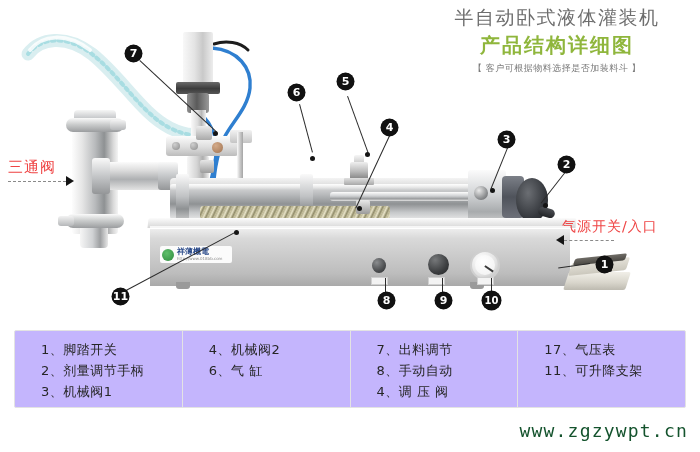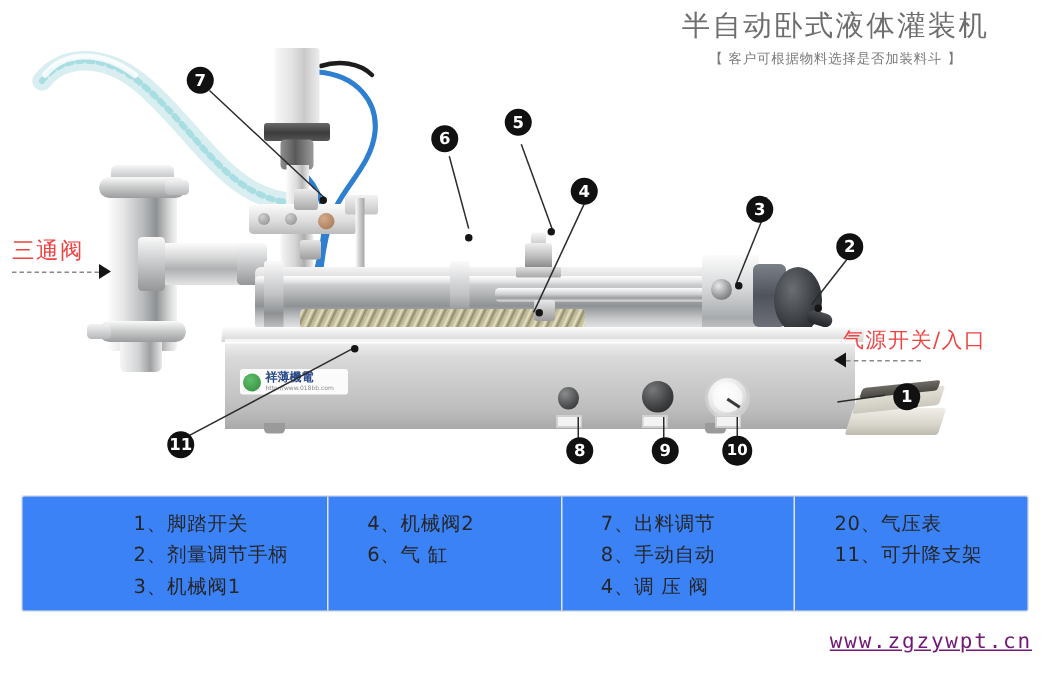--- a/index.html
+++ b/index.html
@@ -269,36 +269,35 @@
   .pedal-plate{
     position:absolute;left:574px;top:246px;width:52px;height:7px;
     background:linear-gradient(180deg,#6f6c66,#4a4843);
     transform:skew(-18deg,-6deg);border-radius:2px;
   }
 
   
   #legend{
     position:absolute;left:14px;top:330px;width:672px;height:78px;
     border:1px solid #e3e3e3;border-radius:2px;
-    display:flex;box-sizing:border-box;background:#3b82f6;padding-left:48px;
+    display:flex;box-sizing:border-box;background:#c4b5fd;
   }
   .legend-col{
     flex:1;padding:8px 0 0 26px;box-sizing:border-box;
     border-right:1px solid #e3e3e3;
   }
   .legend-col:last-child{border-right:none;}
   .legend-item{
     font-size:13px;color:#262626;line-height:21px;white-space:nowrap;letter-spacing:.5px;
   }
 
   #site-url{
     position:absolute;right:12px;top:420px;
-    font-size:14px;color:#701a75;letter-spacing:1.2px;
+    font-size:18px;color:#14532d;letter-spacing:1.2px;
     font-family:"DejaVu Sans Mono","Liberation Mono",monospace;
-    text-decoration:underline;
   }
 
   
   .brand{
     position:absolute;left:160px;top:236px;width:72px;height:17px;
     background:#fbfbfb;border-radius:2px;display:flex;align-items:center;
     padding-left:2px;box-sizing:border-box;
   }
   .brand-mark{
     width:12px;height:12px;border-radius:50%;
@@ -308,20 +307,21 @@
   .brand-txt{font-size:8px;color:#2a4a8a;font-weight:bold;line-height:8px;}
   .brand-sub{font-size:4px;color:#8a8a8a;line-height:5px;}
 </style>
 </head>
 <body>
 
 <div id="page">
 
   <div class="title-block">
     <div class="title-main">半自动卧式液体灌装机</div>
+    <div class="title-sub">产品结构详细图</div>
     <div class="title-note">【 客户可根据物料选择是否加装料斗 】</div>
   </div>
 
   <div id="machine">
 
     <div class="tw-topcap"></div>
     <div class="tw-vert"></div>
     <div class="tw-clamp" style="top:108px;"></div>
     <div class="tw-wing" style="left:110px;top:110px;"></div>
     <div class="tw-horiz"></div>
@@ -472,19 +472,19 @@
     <div class="legend-col">
       <div class="legend-item">4、机械阀2</div>
       <div class="legend-item">6、气  缸</div>
     </div>
     <div class="legend-col">
       <div class="legend-item">7、出料调节</div>
       <div class="legend-item">8、手动自动</div>
       <div class="legend-item">4、调 压 阀</div>
     </div>
     <div class="legend-col">
-      <div class="legend-item">20、气压表</div>
+      <div class="legend-item">17、气压表</div>
       <div class="legend-item">11、可升降支架</div>
     </div>
   </div>
 
   <div id="site-url">www.zgzywpt.cn</div>
 </div>
 
 </body></html>

